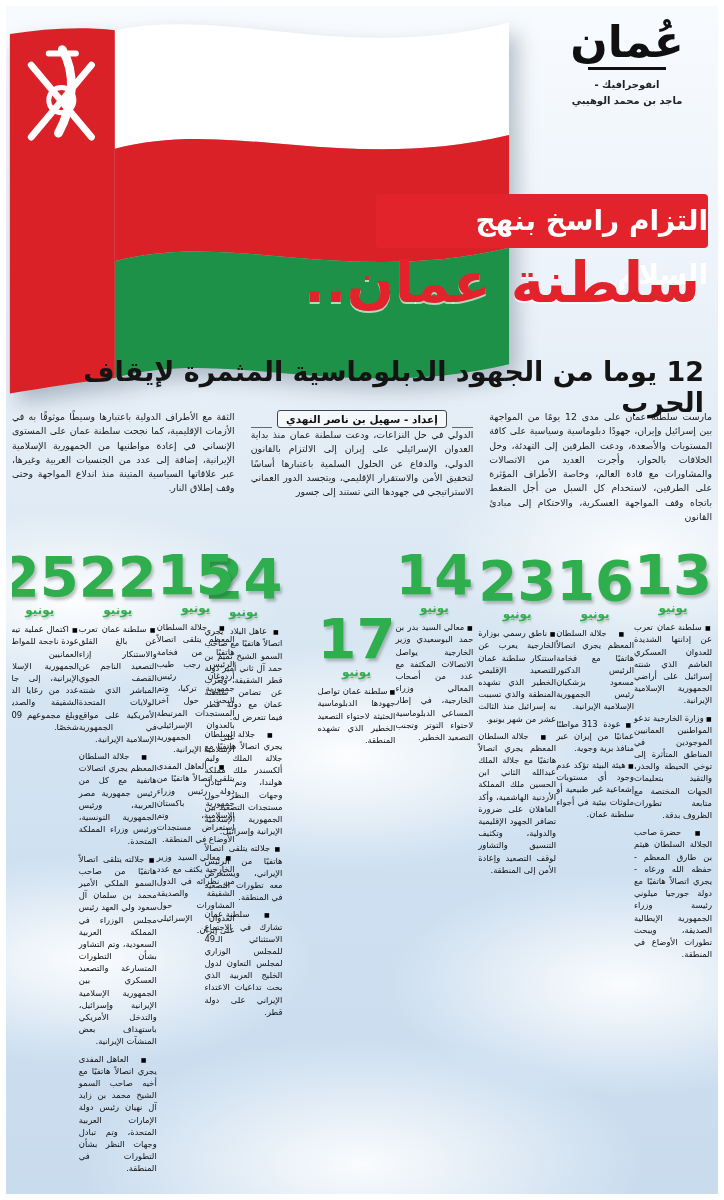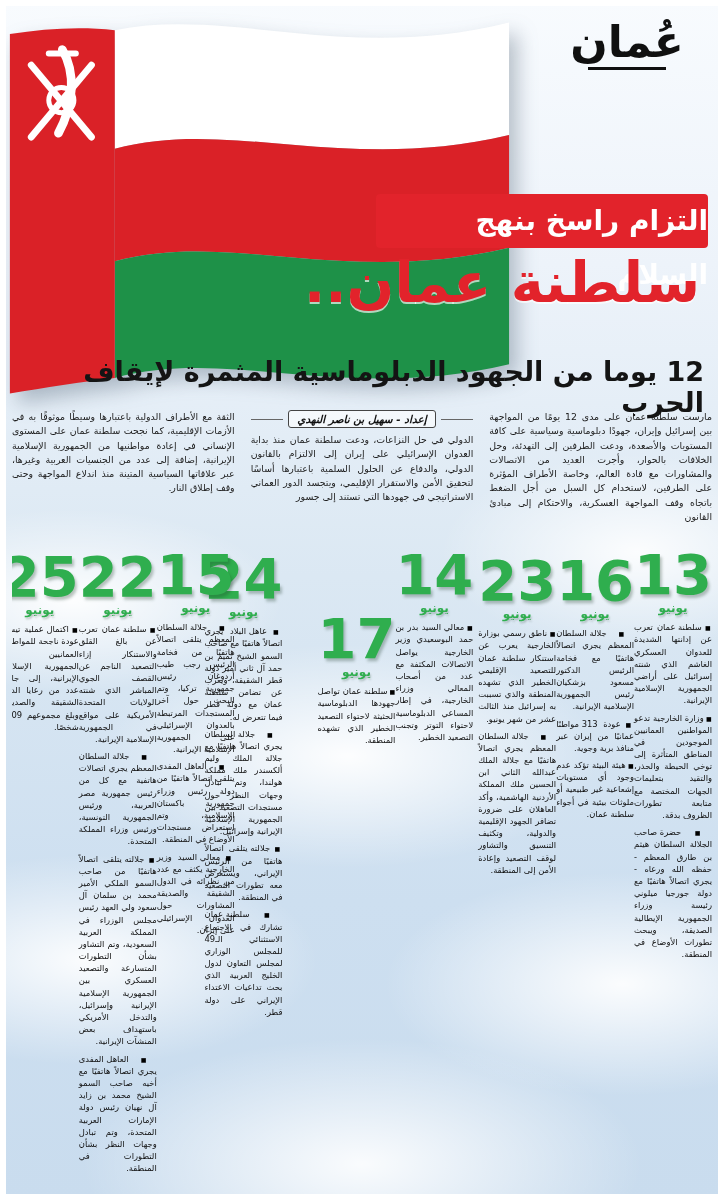--- a/index.html
+++ b/index.html
@@ -23,21 +23,21 @@
   .logo-bar{width:78px;height:3px;background:#101010;margin:3px auto 7px;}
   .credit{font-size:10px;font-weight:bold;color:#222;line-height:1.6;}
   .kicker{position:absolute;top:194px;right:16px;width:332px;height:54px;background:#e2232b;color:#fff;
     font-size:28px;font-weight:bold;text-align:right;line-height:54px;border-radius:4px;z-index:4;}
   .title{position:absolute;top:242px;right:14px;margin:10px;font-size:56px;font-weight:bold;color:#e2232b;
     line-height:1.12;z-index:4;text-shadow:0 2px 0 rgba(255,255,255,.65);}
   .subtitle{position:absolute;top:352px;right:16px;margin:4px;font-size:27px;font-weight:bold;color:#141414;z-index:4;}
   .intro{position:absolute;top:410px;right:12px;left:12px;display:flex;gap:16px;z-index:3;}
   .intro .col{flex:1;min-width:0;}
   .intro p{margin:0;font-size:9.4px;line-height:1.52;text-align:justify;color:#1b1b1b;}
-  .byline-wrap{display:flex;align-items:center;gap:5px;margin-bottom:5px;font-style:italic;}
+  .byline-wrap{display:flex;align-items:flex-end;gap:5px;}
   .byline-wrap::before,.byline-wrap::after{content:"";flex:1;height:1px;background:#666;}
   .byline{border:1px solid #444;border-radius:3px;padding:2px 8px;font-size:10.5px;font-weight:bold;
     white-space:nowrap;background:rgba(255,255,255,.6);color:#111;}
   .timeline{position:absolute;top:544px;right:12px;left:12px;bottom:6px;display:flex;gap:16px;z-index:3;overflow:hidden;}
   .tcol{flex:1;min-width:0;display:flex;flex-direction:row;}
   .date{text-align:center;margin:4px 0 6px;}
   .day{font-size:56px;font-weight:bold;color:#2fae4e;line-height:.95;text-shadow:2px 3px 3px rgba(30,60,40,.3);}
   .month{font-size:12px;font-weight:bold;color:#2fae4e;text-shadow:1px 2px 2px rgba(30,60,40,.25);}
   .item{margin:0 0 5px;font-size:8.4px;line-height:1.45;text-align:justify;color:#101010;}
   .item::before{content:"■ ";font-size:6px;color:#000;}
@@ -62,20 +62,24 @@
         <path d="M0,-52 C14,-28 12,4 -4,34" stroke-width="9"></path>
         <circle cx="-1" cy="0" r="13" stroke-width="5"></circle>
         <path d="M-14,-48 L14,-48" stroke-width="6"></path>
       </g>
     </svg>
   </div>
 
   <div class="masthead">
     <div class="logo">عُمان</div>
     <div class="logo-bar"></div>
+    <div class="credit">
+      <div>انفوجرافيك -</div>
+      <div>ماجد بن محمد الوهيبي</div>
+    </div>
   </div>
 
   <div class="kicker">التزام راسخ بنهج السلام</div>
   <h1 class="title">سلطنة عمان..</h1>
   <h2 class="subtitle">12 يوما من الجهود الدبلوماسية المثمرة لإيقاف الحرب</h2>
 
   <div class="intro">
     <div class="col">
       <p>مارست سلطنة عمان على مدى 12 يومًا من المواجهة بين إسرائيل وإيران، جهودًا دبلوماسية وسياسية على كافة المستويات والأصعدة، ودعت الطرفين إلى التهدئة، وحل الخلافات بالحوار، وأجرت العديد من الاتصالات والمشاورات مع قادة العالم، وخاصة الأطراف المؤثرة على الطرفين، لاستخدام كل السبل من أجل الضغط باتجاه وقف المواجهة العسكرية، والاحتكام إلى مبادئ القانون</p>
     </div>

